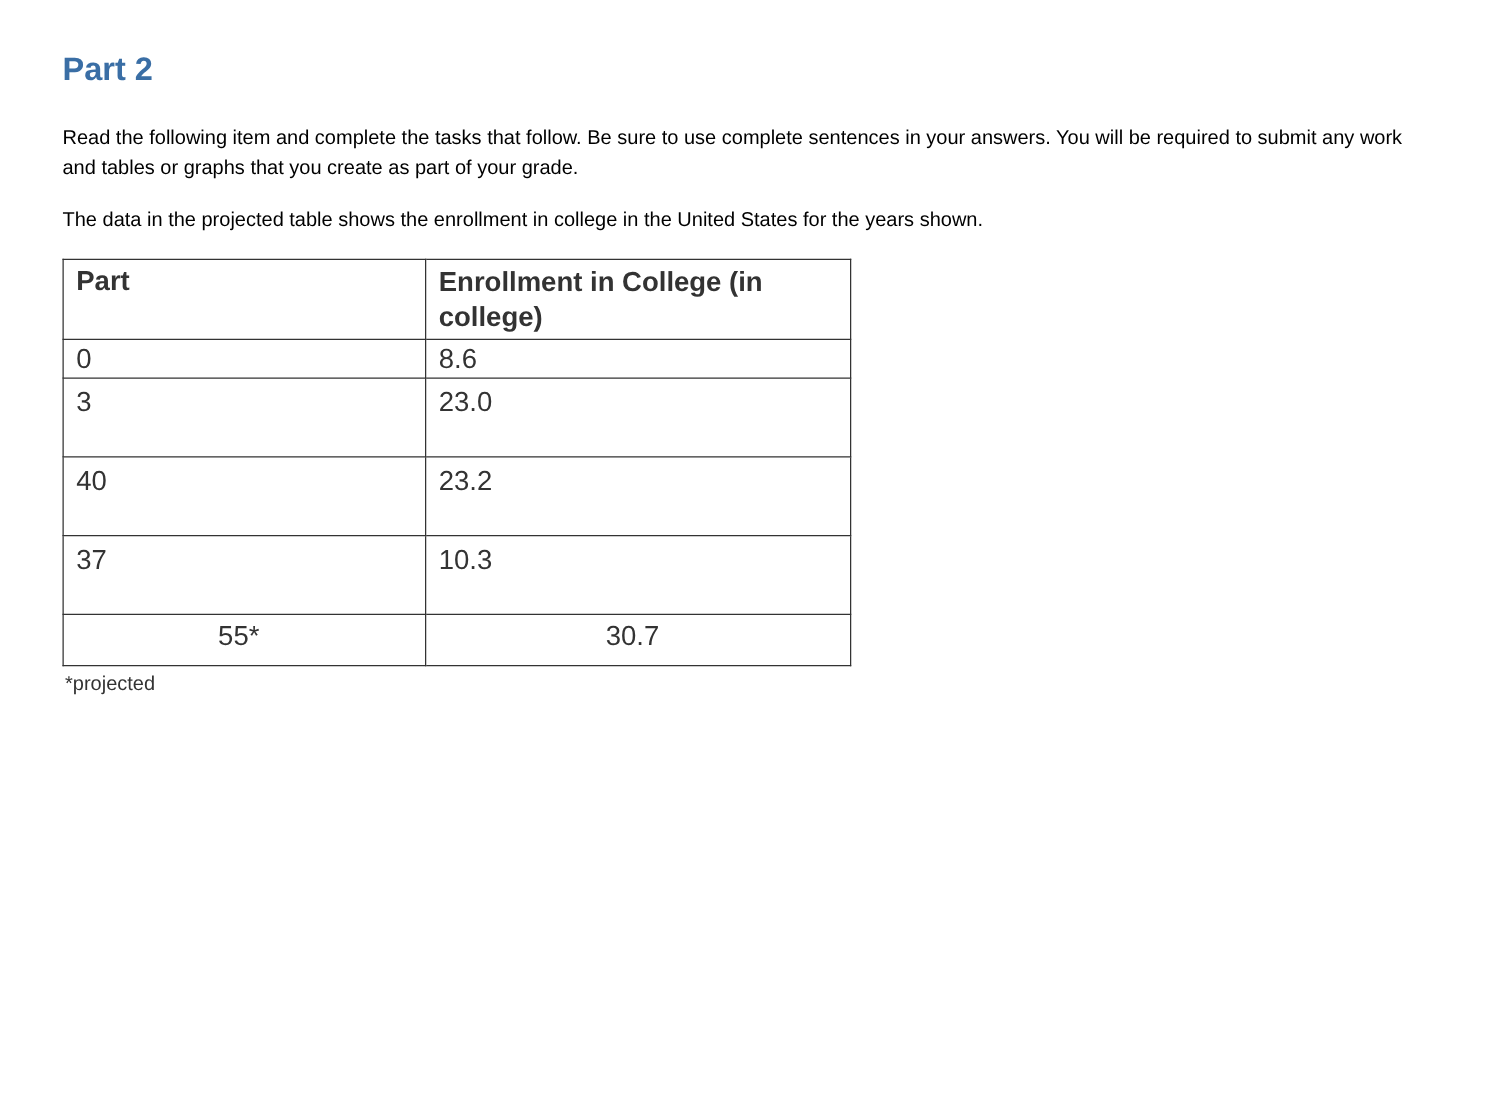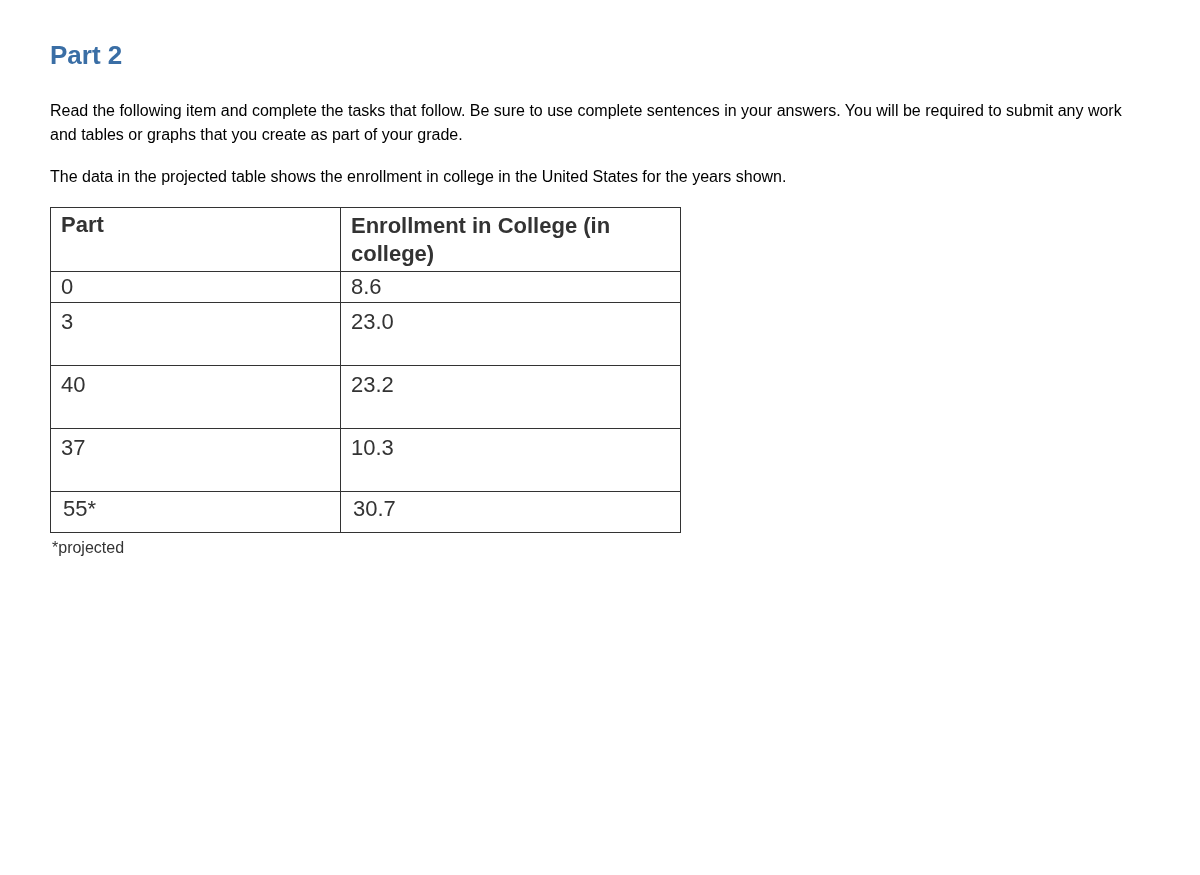--- a/index.html
+++ b/index.html
@@ -51,21 +51,22 @@
     tr.row-compact td {
       padding: 2px 10px 2px 10px;
       height: 30px;
     }
     
     tr.row-tall td {
       padding: 6px 10px 30px 10px;
     }
     
     tr.row-last td {
-      padding: 4px 10px 10px 12px;
+      padding: 4px 10px 10px 1px;
+      text-align: center;
     }
     .footnote {
       font-size: 16px;
       margin-top: 6px;
       padding-left: 2px;
     }
   </style>
 </head>
 <body>
 

